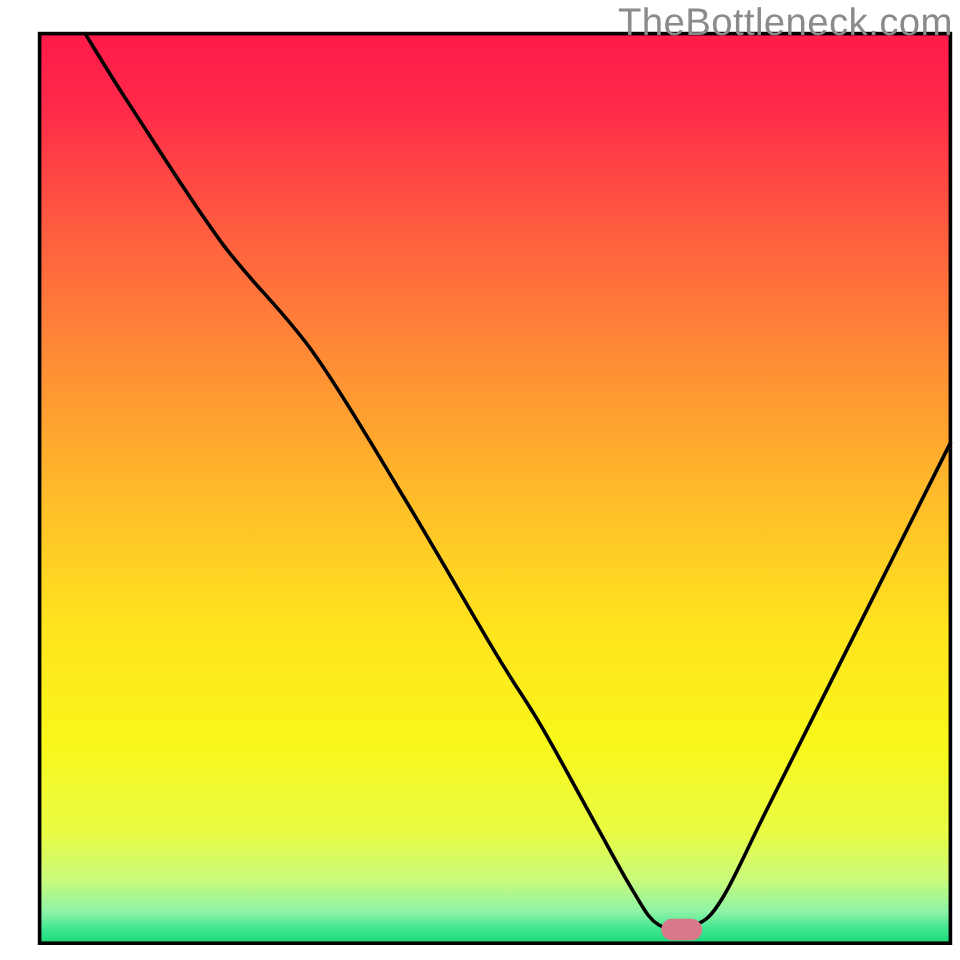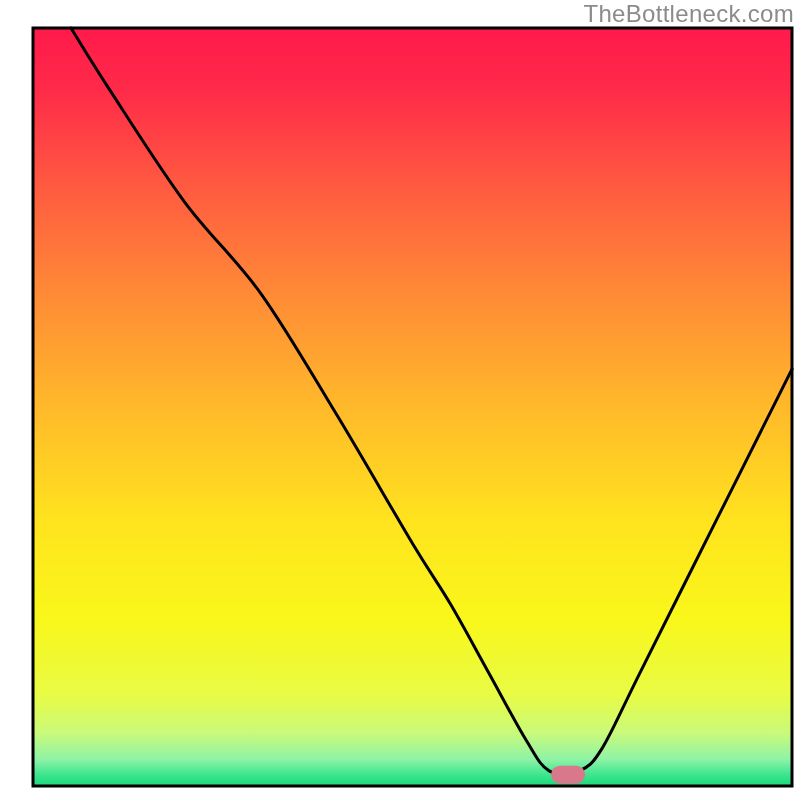--- a/index.html
+++ b/index.html
@@ -14,21 +14,21 @@
   .wrap {
     position: relative;
     width: 800px;
     height: 800px;
   }
   .watermark {
     position: absolute;
     top: 0;
     right: 6px;
     color: #8b8b8b;
-    font-size: 24px;
+    font-size: 32px;
     font-weight: 500;
     letter-spacing: 0.3px;
   }
   svg {
     display: block;
   }
 </style>
 </head>
 <body>
 

